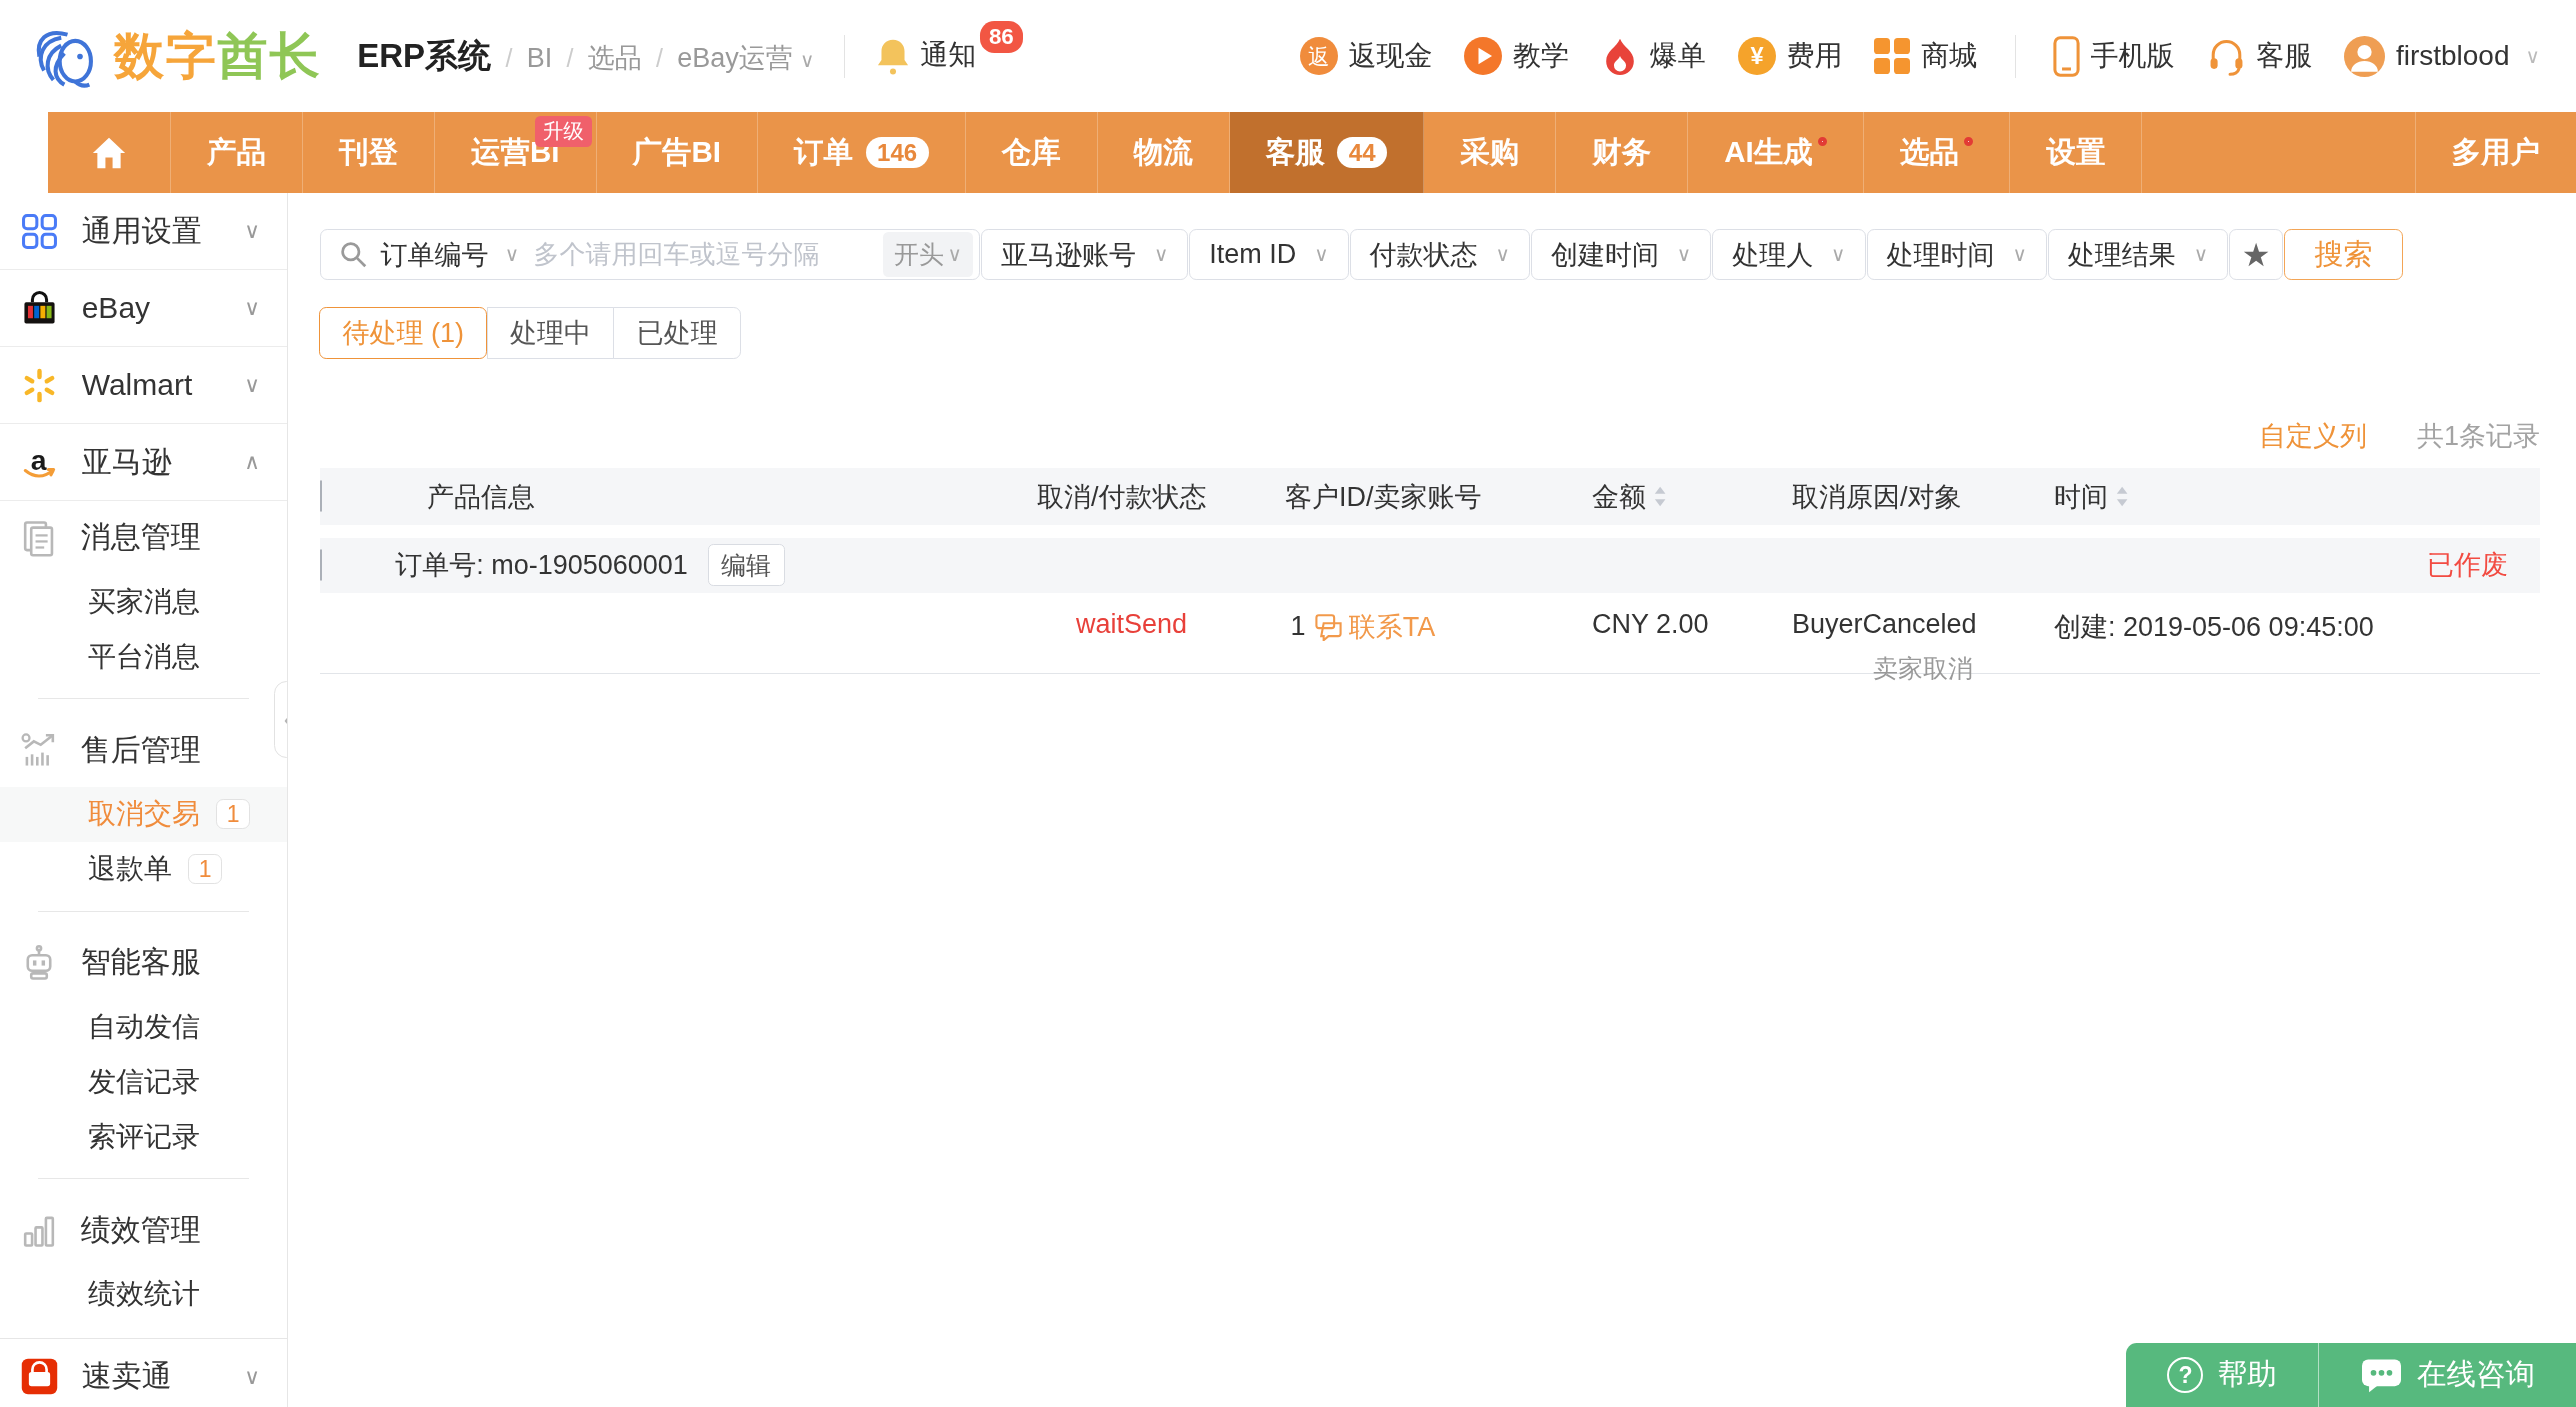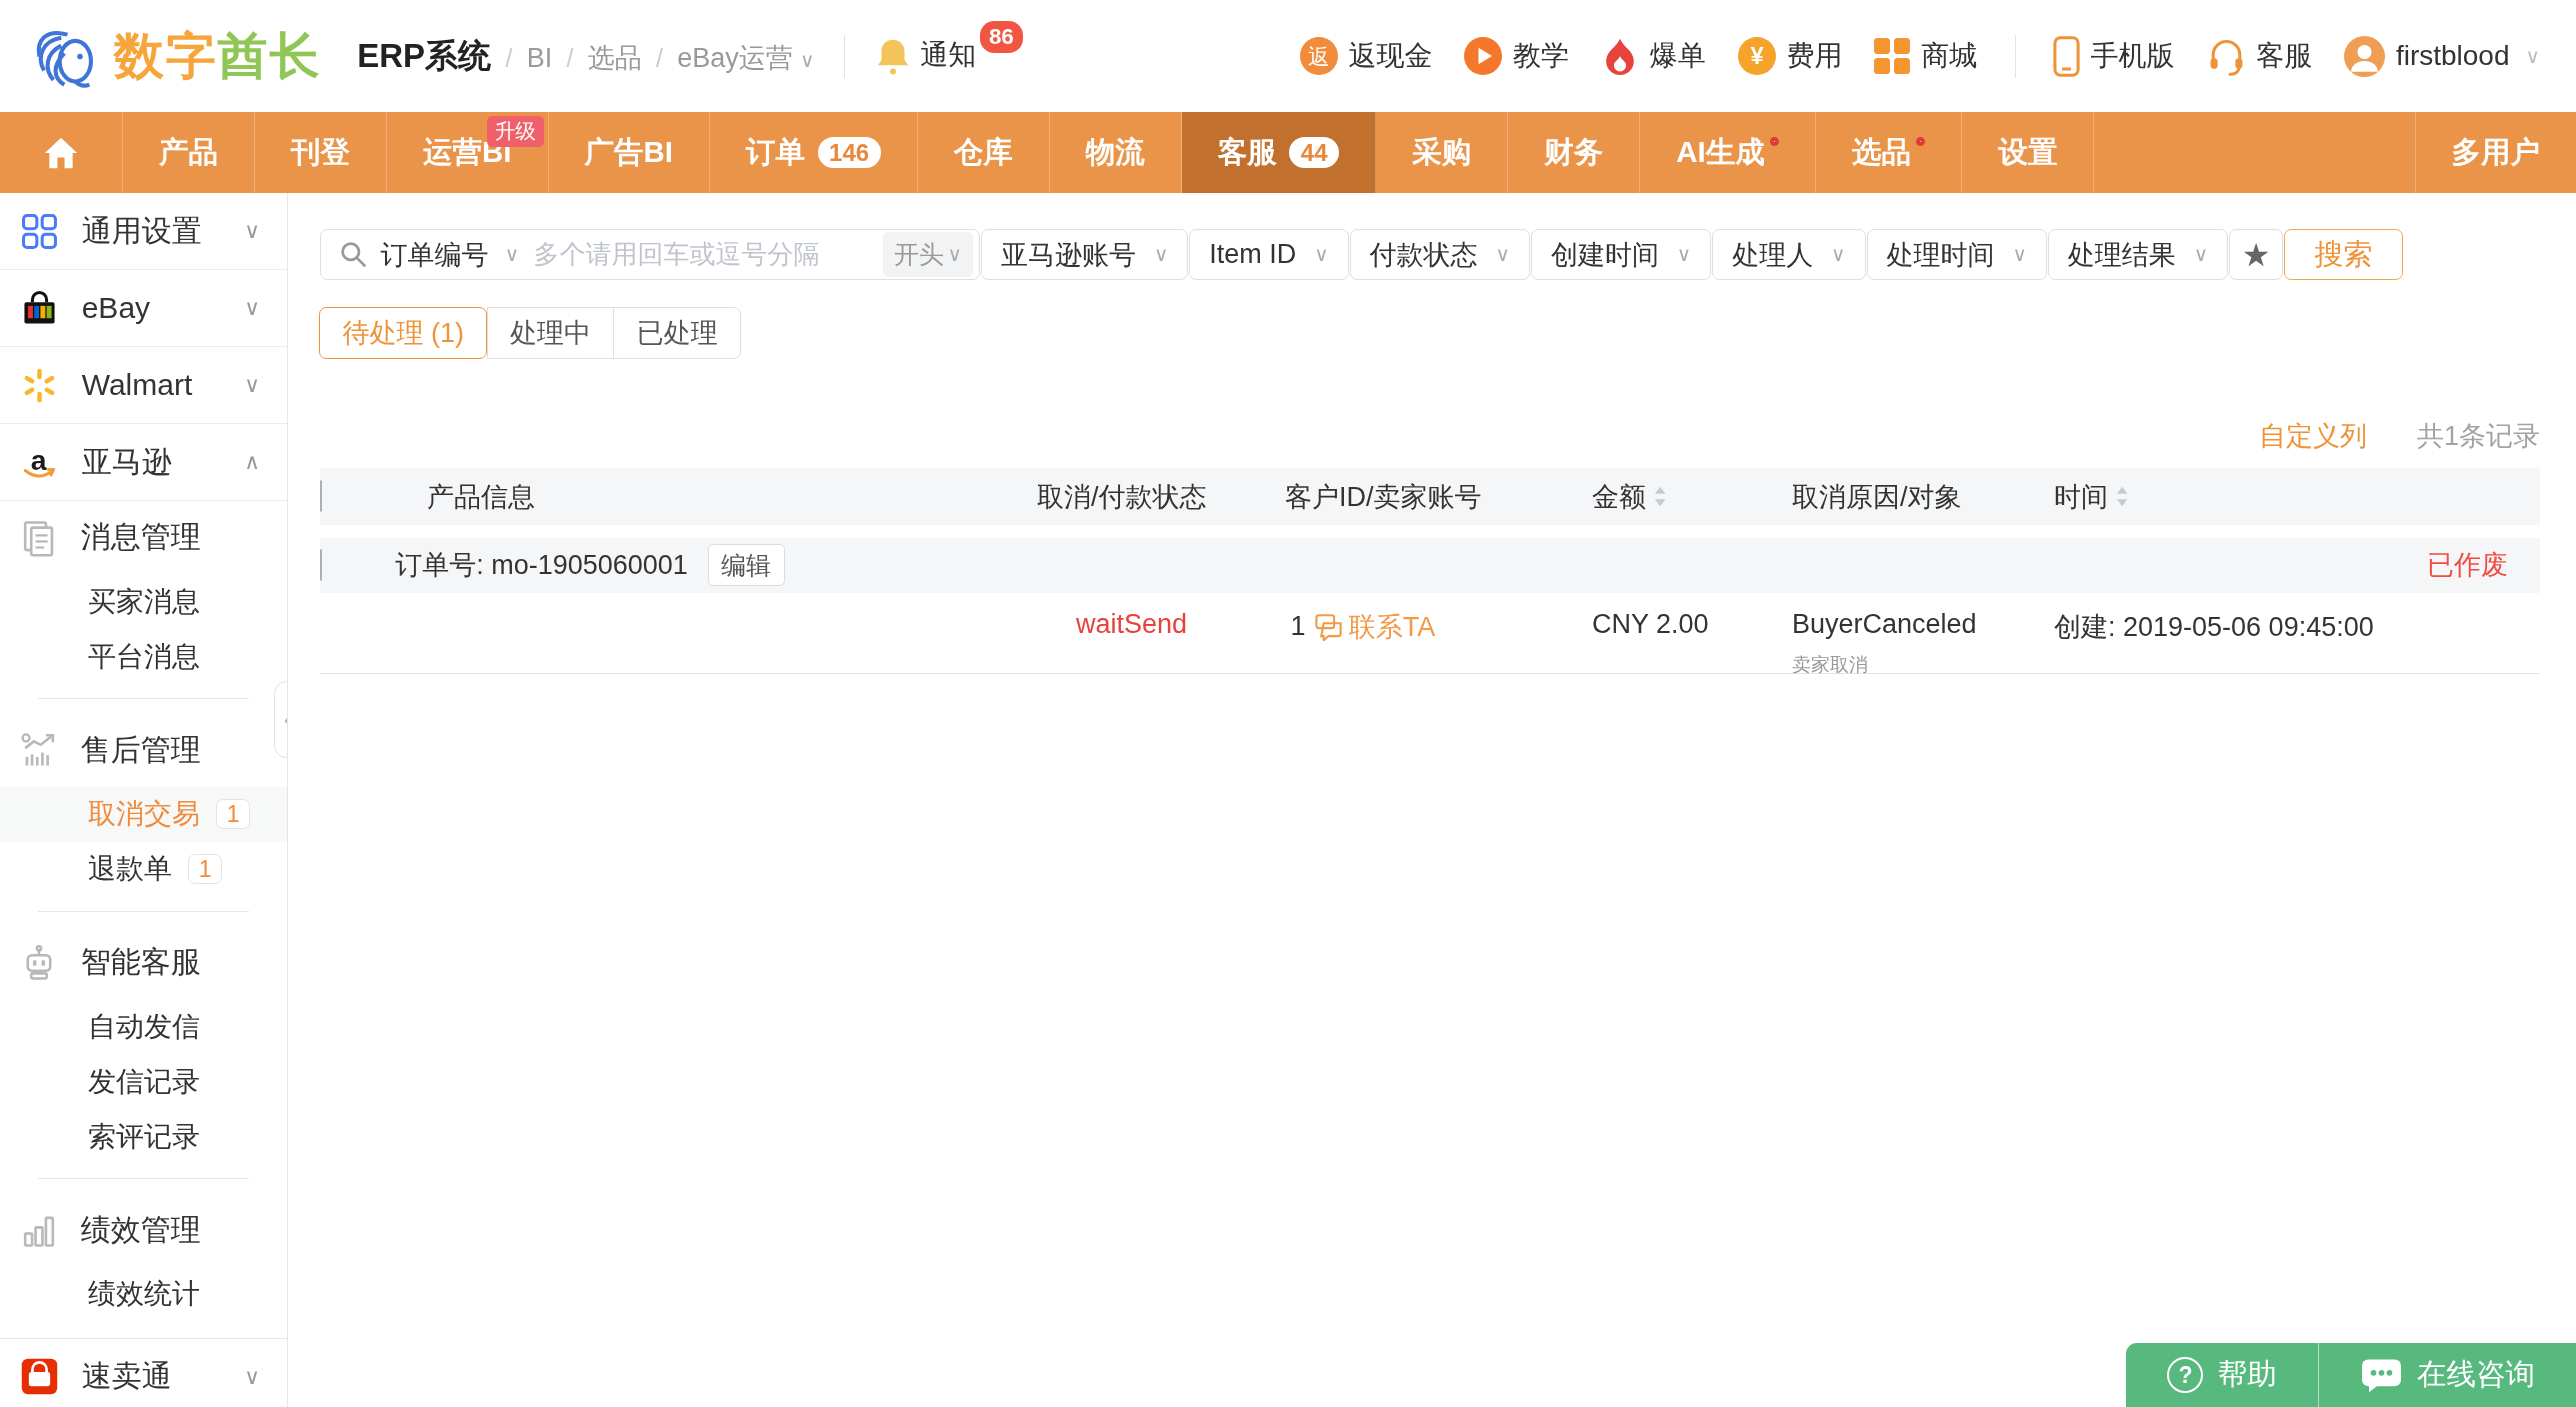--- a/index.html
+++ b/index.html
@@ -24,21 +24,21 @@
     padding:3px 9px; position:relative; top:-14.3px; left:-5.4px; font-weight:bold; }
   .top-right { margin-left:auto; display:flex; align-items:center; gap:32px; font-size:28px; }
   .tr-item { display:flex; align-items:center; gap:10.7px; cursor:pointer; }
   .circle-ic { width:38px; height:38px; border-radius:50%; background:#f08c3c; color:#fff;
     font-size:21.5px; display:flex; align-items:center; justify-content:center; }
   .mall-grid { width:36px; height:36px; display:grid; grid-template-columns:16px 16px; gap:3.6px; }
   .mall-grid i { background:#f5952f; border-radius:3.6px; }
   .user-chev { color:#bbb; font-size:19.7px; margin-left:5.4px; }
 
   
-  .mainnav { height:81px; background:#ea9449; display:flex; color:#fff; font-size:29.5px; font-weight:bold; }
+  .mainnav { height:81px; background:#ea9449; display:flex; color:#fff; font-size:29.5px; font-weight:bold;margin-left:48px; }
   .nav-item { display:flex; align-items:center; padding:0 36px; position:relative; cursor:pointer;
     border-right:1.8px solid rgba(255,255,255,0.25); white-space:nowrap; }
   .nav-item.first { padding:0 43px; }
   .nav-item.active { background:#c1702d; }
   .nav-badge { background:#fff; color:#e8883c; font-size:24px; border-radius:16px; padding:1.8px 11.6px; margin-left:12.5px; }
   .upgrade-badge { position:absolute; top:3.6px; right:3.6px; background:#f0606b; color:#fff;
     font-size:20.6px; font-weight:normal; border-radius:5.4px; padding:1.8px 8px; }
   .red-dot { width:9px; height:9px; border:4.5px solid #e23b35; border-radius:50%;
     background:#fff; margin:-23px 0 0 5.4px; }
   .nav-spacer { flex:1; border-right:none; }
@@ -103,21 +103,21 @@
   .grouprow { margin-top:12.5px; height:55px; background:#f5f6f8; display:flex; align-items:center; font-size:27px; }
   .grouprow .cbcell { width:68px; flex:none; }
   .order-label { margin-left:7.2px; }
   .edit-btn { border:0.9px solid #d9dce2; border-radius:5.4px; background:#fff; color:#555;
     font-size:25px; padding:3.6px 12.5px; margin-left:19.7px; cursor:pointer; }
   .voided { margin-left:auto; color:#f24b42; padding-right:32px; }
   .datarow { height:81px; border-bottom:0.9px solid #e2e5e9; font-size:27px; align-items:flex-start; padding-top:16px; }
   .cancel-status { color:#e8403a; margin-left:39px; }
   .buyer-cell { display:flex; align-items:center; gap:9px; padding-left:5.4px; }
   .contact { color:#f2994a; display:flex; align-items:center; gap:5.4px; cursor:pointer; }
-  .reason-sub { color:#999; font-size:19px; margin-top:12.5px; }
+  .reason-sub { color:#999; font-size:25px; margin-top:12.5px;text-align:center; }
 
   
   .helpbar { position:absolute; right:0; bottom:0; height:64px; display:flex; background:#57b97e;
     border-radius:10.7px 0 0 0; color:#fff; font-size:29.5px; overflow:hidden; }
   .helpseg { display:flex; align-items:center; gap:14.3px; padding:0 41px; cursor:pointer; }
   .helpseg + .helpseg { border-left:1.8px solid rgba(255,255,255,0.55); }
   .q-ic { width:36px; height:36px; border:2.7px solid #fff; border-radius:50%; display:flex;
     align-items:center; justify-content:center; font-size:23px; font-weight:bold; }
 </style>
 </head>

